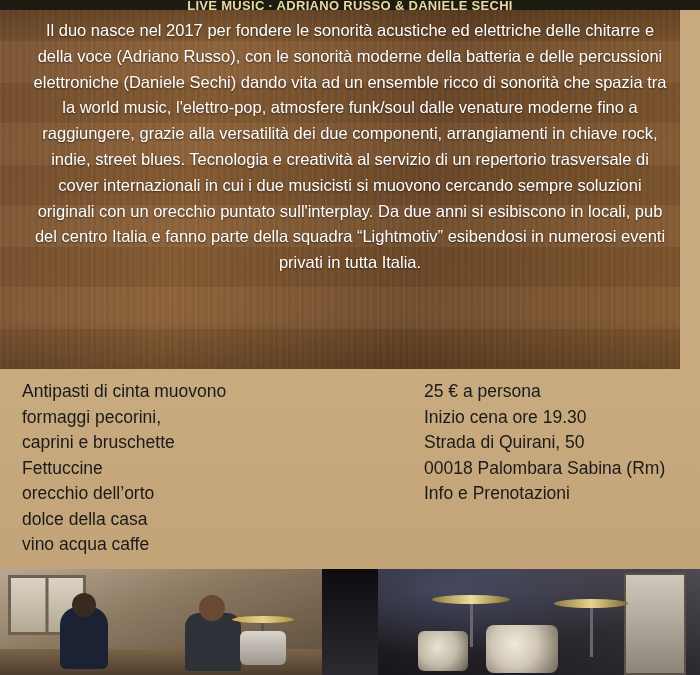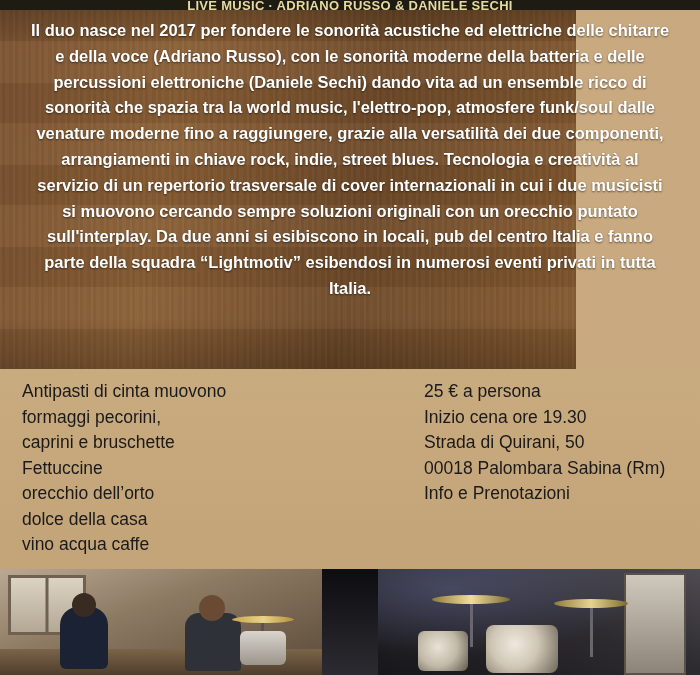--- a/index.html
+++ b/index.html
@@ -16,21 +16,21 @@
   .poster {
     position: relative;
     width: 700px;
     height: 675px;
     overflow: hidden;
   }
 
   
   .desc-panel {
     position: relative;
-    width: 576px;
+    width: 680px;
     height: 369px;
     background:
       linear-gradient(180deg, rgba(0,0,0,0.22) 0%, rgba(0,0,0,0.0) 12%, rgba(0,0,0,0.0) 86%, rgba(0,0,0,0.18) 100%),
       repeating-linear-gradient(90deg,
          rgba(255,255,255,0.030) 0px,
          rgba(255,255,255,0.030) 2px,
          rgba(0,0,0,0.030) 2px,
          rgba(0,0,0,0.030) 5px,
          rgba(255,255,255,0.015) 5px,
          rgba(255,255,255,0.015) 9px,
@@ -67,21 +67,21 @@
     letter-spacing: 0.3px;
     line-height: 12px;
   }
   .desc-text {
     position: absolute;
     left: 30px;
     top: 18px;
     width: 640px;
     color: #ffffff;
     font-size: 16.5px;
-    font-weight: bold;
+    font-weight: normal;
     line-height: 25.8px;
     text-align: center;
     text-shadow: 0 1px 2px rgba(0,0,0,0.55);
   }
 
   
   .info-band {
     position: relative;
     width: 700px;
     height: 200px;

